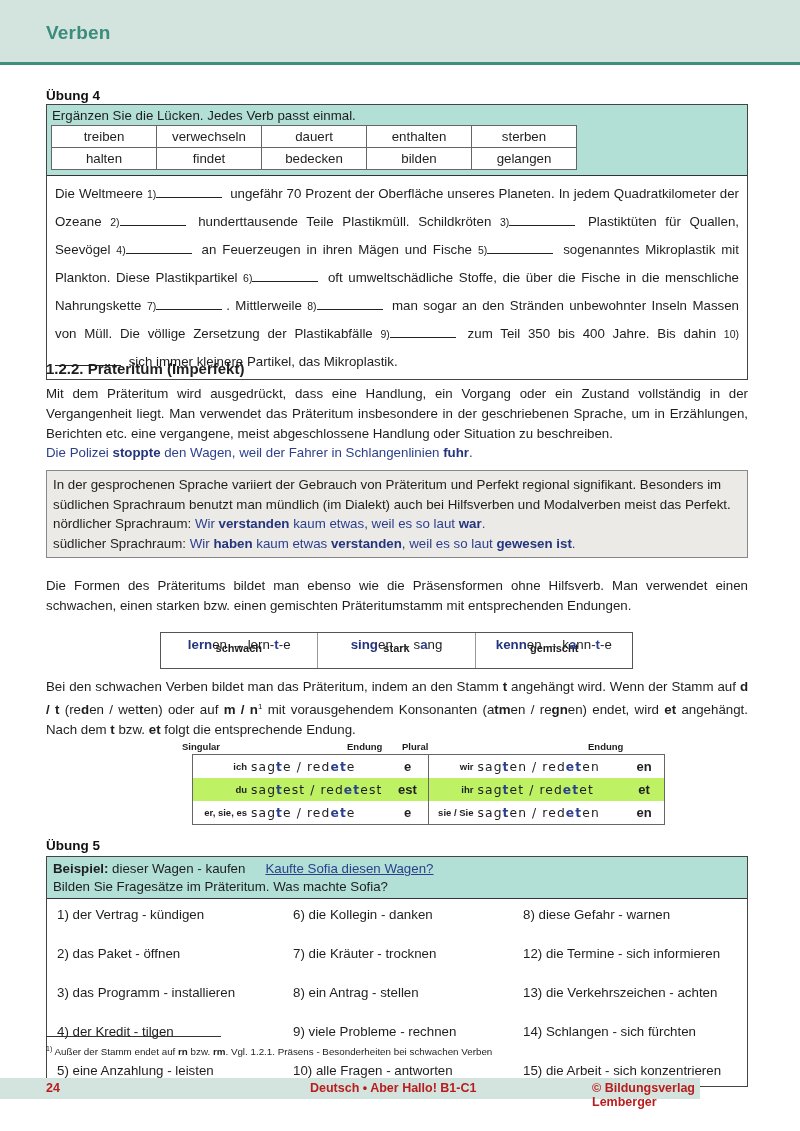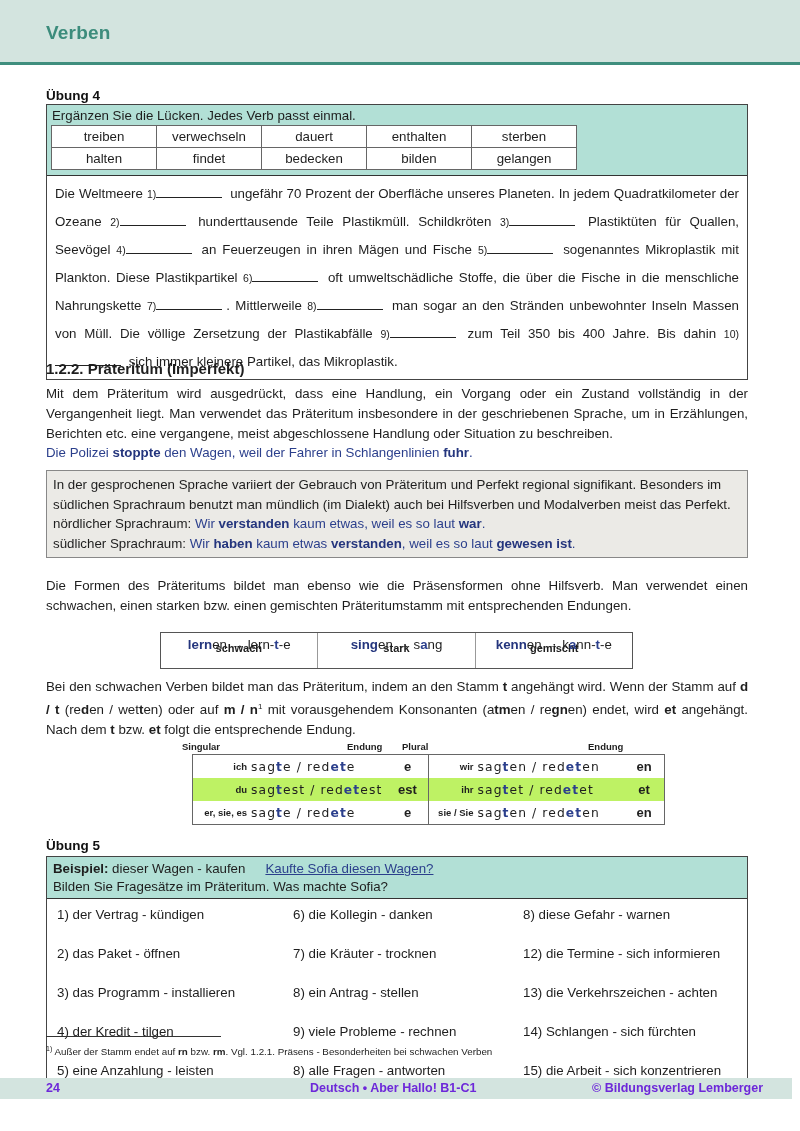--- a/index.html
+++ b/index.html
@@ -52,21 +52,21 @@
 
   .ex5-head { background: #b2e0d6; border-bottom: 1px solid #333; padding: 3px 6px 3px; line-height: 17.5px; }
   .ex5-link { color: #2b3f8c; text-decoration: underline; margin-left: 20px; }
   .ex5-grid { display: grid; grid-template-columns: 236px 230px 220px; padding: 4px 0 4px 10px; row-gap: 16px; }
   .ex5-grid div { line-height: 23px; font-size: 13.3px; }
 
   .fn-line { position: absolute; left: 46px; top: 1036px; width: 175px; height: 1px; background: #333; }
   .footnote { position: absolute; left: 46px; top: 1045px; font-size: 9.8px; }
   .footnote sup { font-size: 7px; }
 
-  .footer-band { position: absolute; left: 0; top: 1078px; width: 792px; height: 21px; background: #d3e4df; font-size: 12.5px; font-weight: bold; color: #6d28d9; text-align: right; }
+  .footer-band { position: absolute; left: 0; top: 1078px; width: 700px; height: 21px; background: #d3e4df; font-size: 12.5px; font-weight: bold; color: #b91c1c; }
   .footer-band span { position: absolute; top: 3px; }
 </style>
 </head>
 <body>
 
 <div class="header-band"></div>
 <div class="header-line"></div>
 <div class="header-title">Verben</div>
 
 <div class="uebung-title" style="top:88px">Übung 4</div>
@@ -180,21 +180,21 @@
       <div>2) das Paket - öffnen</div>
       <div>7) die Kräuter - trocknen</div>
       <div>12) die Termine - sich informieren</div>
       <div>3) das Programm - installieren</div>
       <div>8) ein Antrag - stellen</div>
       <div>13) die Verkehrszeichen - achten</div>
       <div>4) der Kredit - tilgen</div>
       <div>9) viele Probleme - rechnen</div>
       <div>14) Schlangen - sich fürchten</div>
       <div>5) eine Anzahlung - leisten</div>
-      <div>8) alle Fragen - antworten</div>
+      <div>10) alle Fragen - antworten</div>
       <div>15) die Arbeit - sich konzentrieren</div>
     </div>
 </div>
 
 <div class="fn-line"></div>
 <div class="footnote" id="footnote"><sup>1)</sup> Außer der Stamm endet auf <b>rn</b> bzw. <b>rm</b>. Vgl. 1.2.1. Präsens - Besonderheiten bei schwachen Verben</div>
 
 <div class="footer-band">
   <span style="left:46px">24</span>
   <span style="left:310px">Deutsch • Aber Hallo! B1-C1</span>

